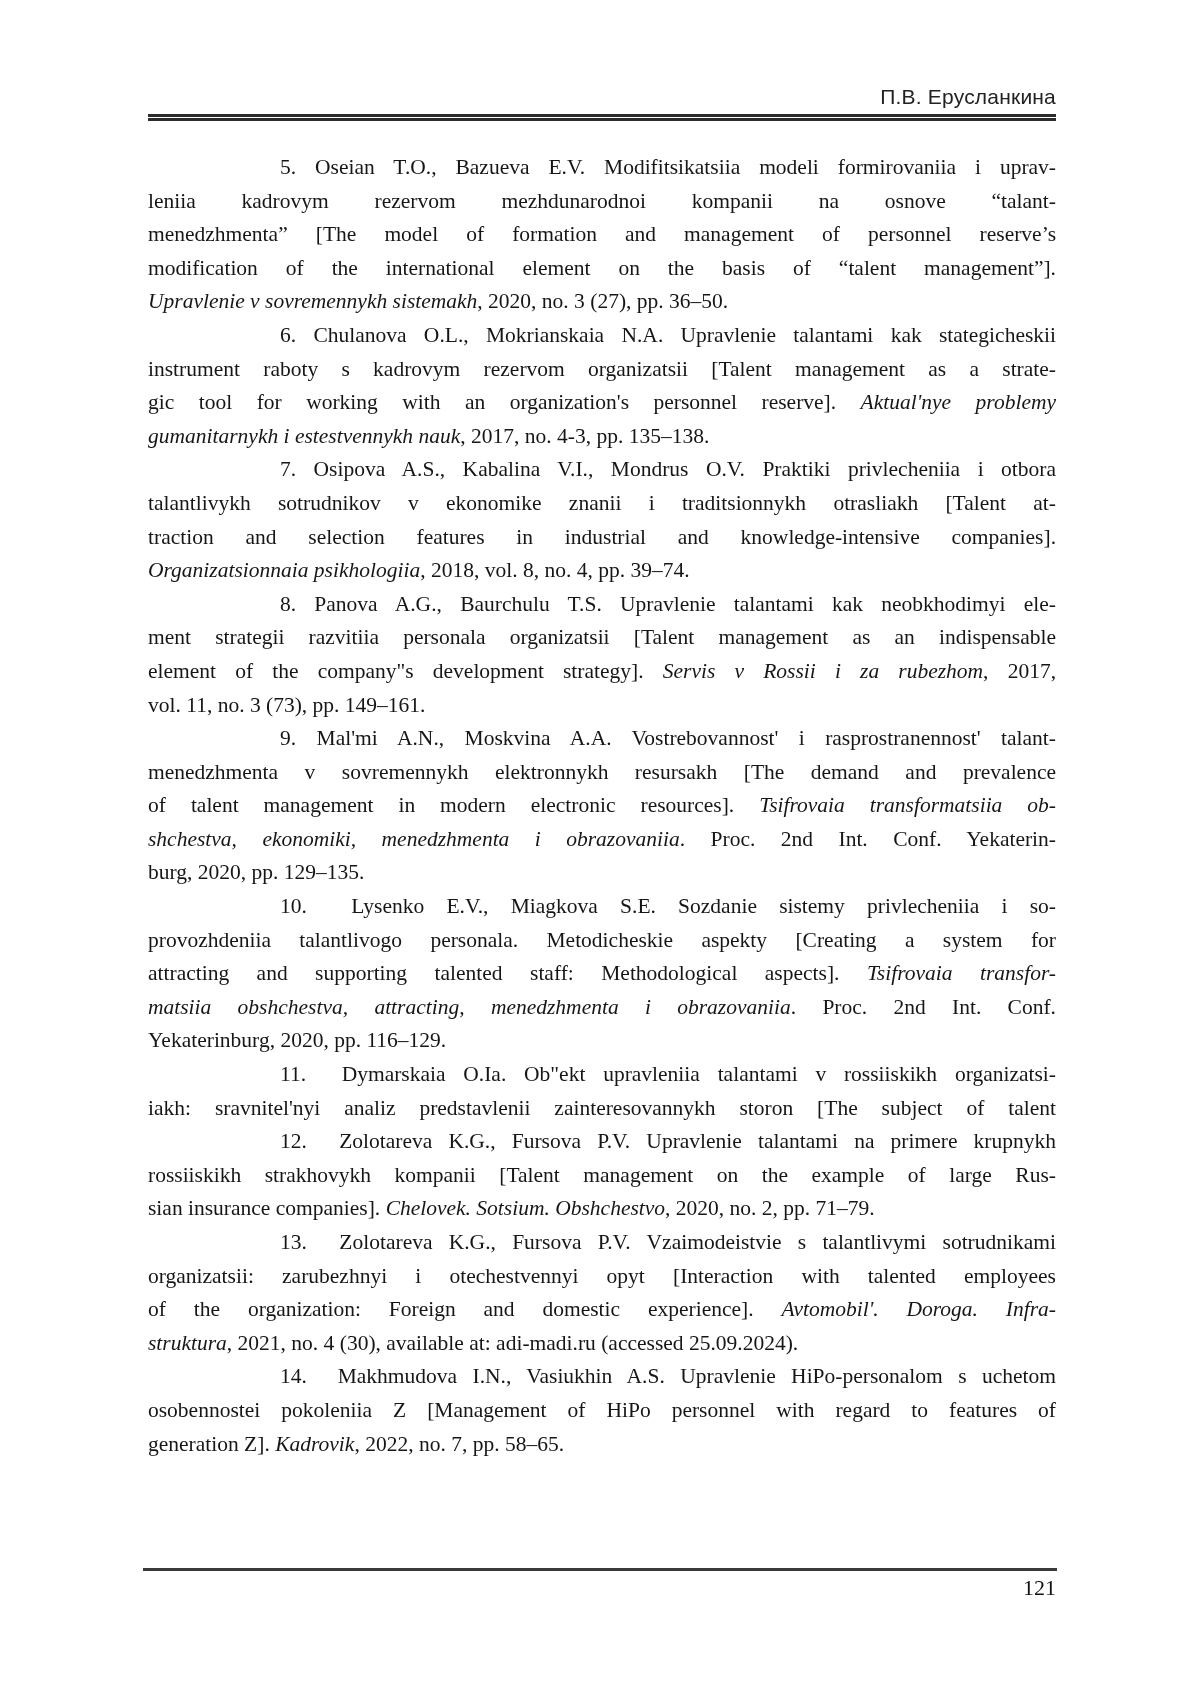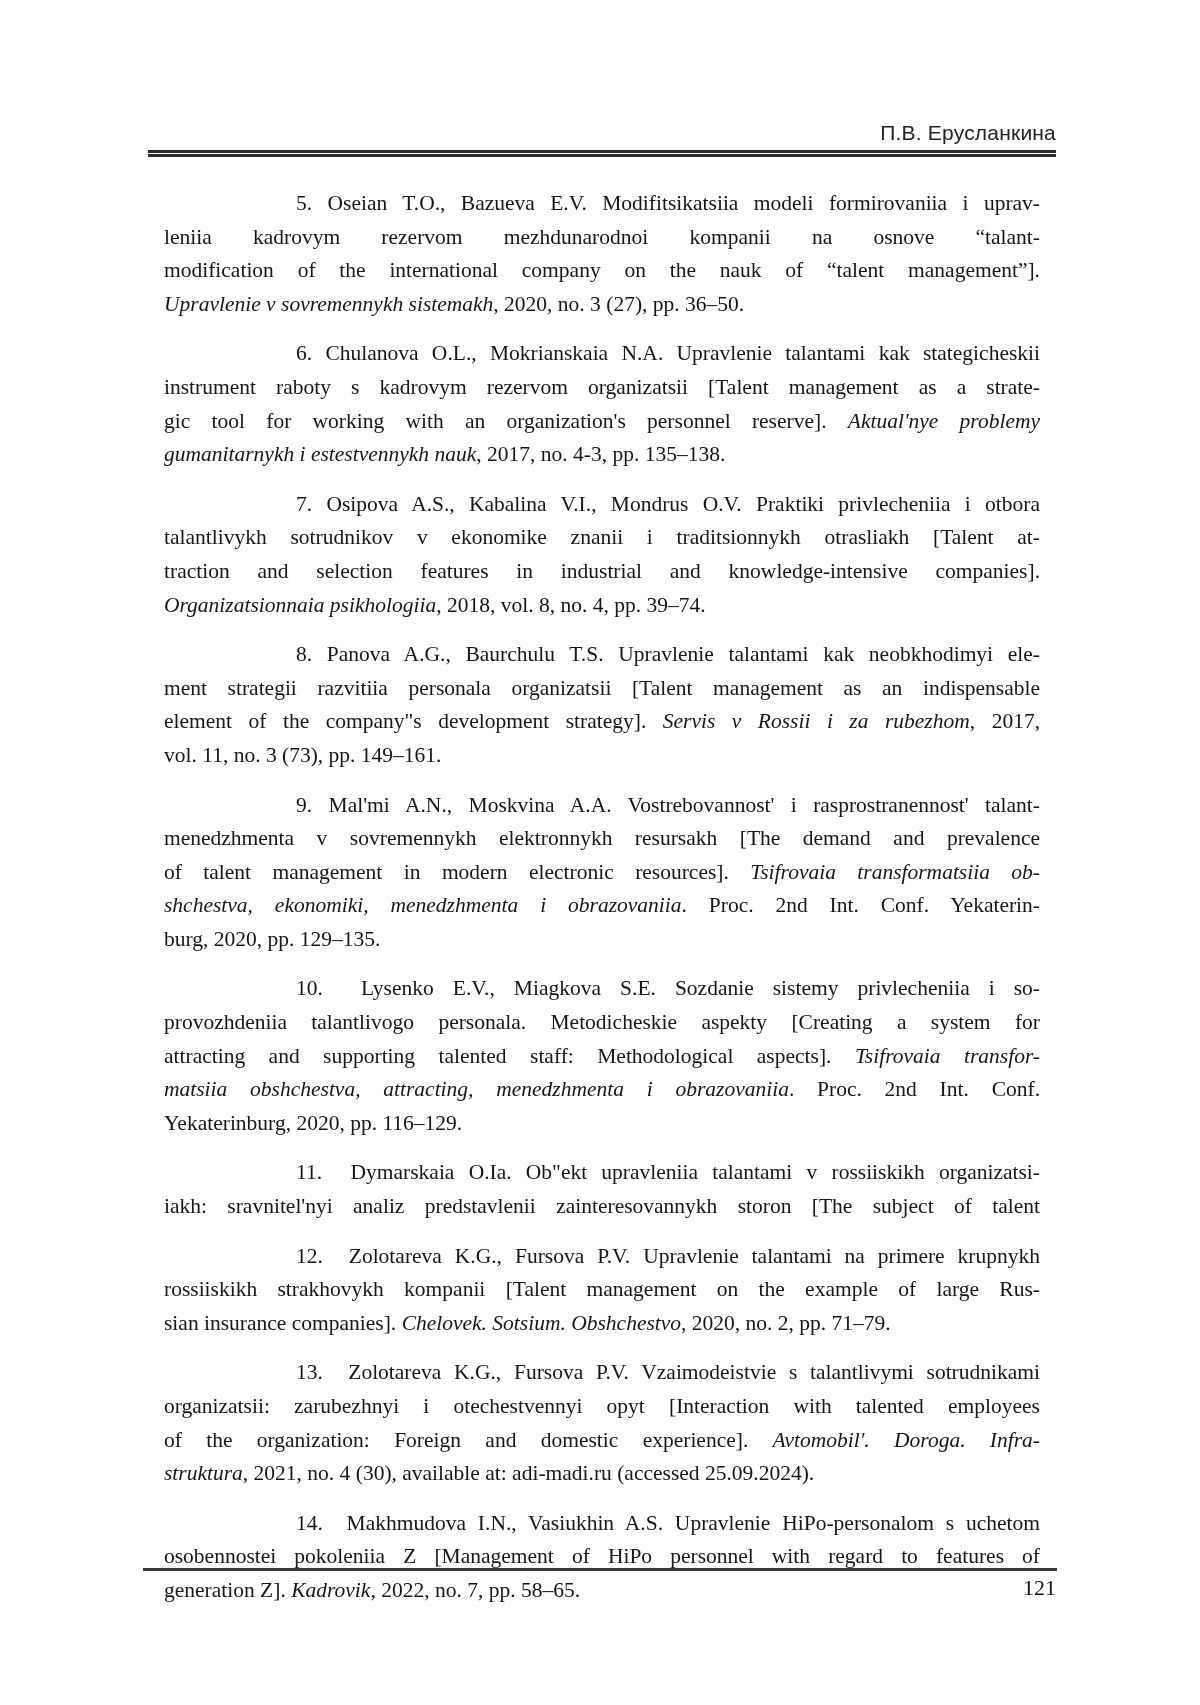--- a/index.html
+++ b/index.html
@@ -17,34 +17,33 @@
     width: 908px;
   }
   .header-area { padding-top: 84px; }
   .running-head {
     font-family: "Liberation Sans", sans-serif;
     font-size: 21px;
     line-height: 26px;
     text-align: right;
     color: #222222;
     letter-spacing: 0.2px;
-    margin-top: 36px;
   }
   .double-rule {
     margin-top: 4px;
     height: 1px;
     border-top: 3px solid #2c2c2c;
     border-bottom: 3px solid #2c2c2c;
   }
   .refs {
     margin-top: 30px;
     font-size: 21.5px;
     line-height: 33.6px;
   }
-  .reference { margin: 16px; }
+  .reference { margin: 0; }
   .ref-line {
     text-align: justify;
     text-align-last: justify;
     text-justify: inter-word;
   }
   .ref-line.final {
     text-align-last: left;
   }
   .ref-line.indent { text-indent: 132px; }
   .ref-line em { }
@@ -71,21 +70,22 @@
 <div class="page">
   <div class="content">
     <div class="header-area">
       <div class="running-head">П.В. Ерусланкина</div>
     </div>
     <div class="double-rule"></div>
     <div class="refs">
         <div class="reference">
           <div class="ref-line indent"><span>5. Oseian T.O., Bazueva E.V. Modifitsikatsiia modeli formirovaniia i uprav-</span></div>
           <div class="ref-line"><span>leniia kadrovym rezervom mezhdunarodnoi kompanii na osnove “talant-</span></div>
-          <div class="ref-line"><span>modification of the international company on the nauk of “talent management”].</span></div>
+          <div class="ref-line"><span>menedzhmenta” [The model of formation and management of personnel reserve’s</span></div>
+          <div class="ref-line"><span>modification of the international element on the basis of “talent management”].</span></div>
           <div class="ref-line final"><em>Upravlenie v sovremennykh sistemakh</em><span>, 2020, no. 3 (27), pp. 36–50.</span></div>
         </div>
         <div class="reference">
           <div class="ref-line indent"><span>6. Chulanova O.L., Mokrianskaia N.A. Upravlenie talantami kak stategicheskii</span></div>
           <div class="ref-line"><span>instrument raboty s kadrovym rezervom organizatsii [Talent management as a strate-</span></div>
           <div class="ref-line"><span>gic tool for working with an organization's personnel reserve]. </span><em>Aktual'nye problemy</em></div>
           <div class="ref-line final"><em>gumanitarnykh i estestvennykh nauk</em><span>, 2017, no. 4-3, pp. 135–138.</span></div>
         </div>
         <div class="reference">
           <div class="ref-line indent"><span>7. Osipova A.S., Kabalina V.I., Mondrus O.V. Praktiki privlecheniia i otbora</span></div>

